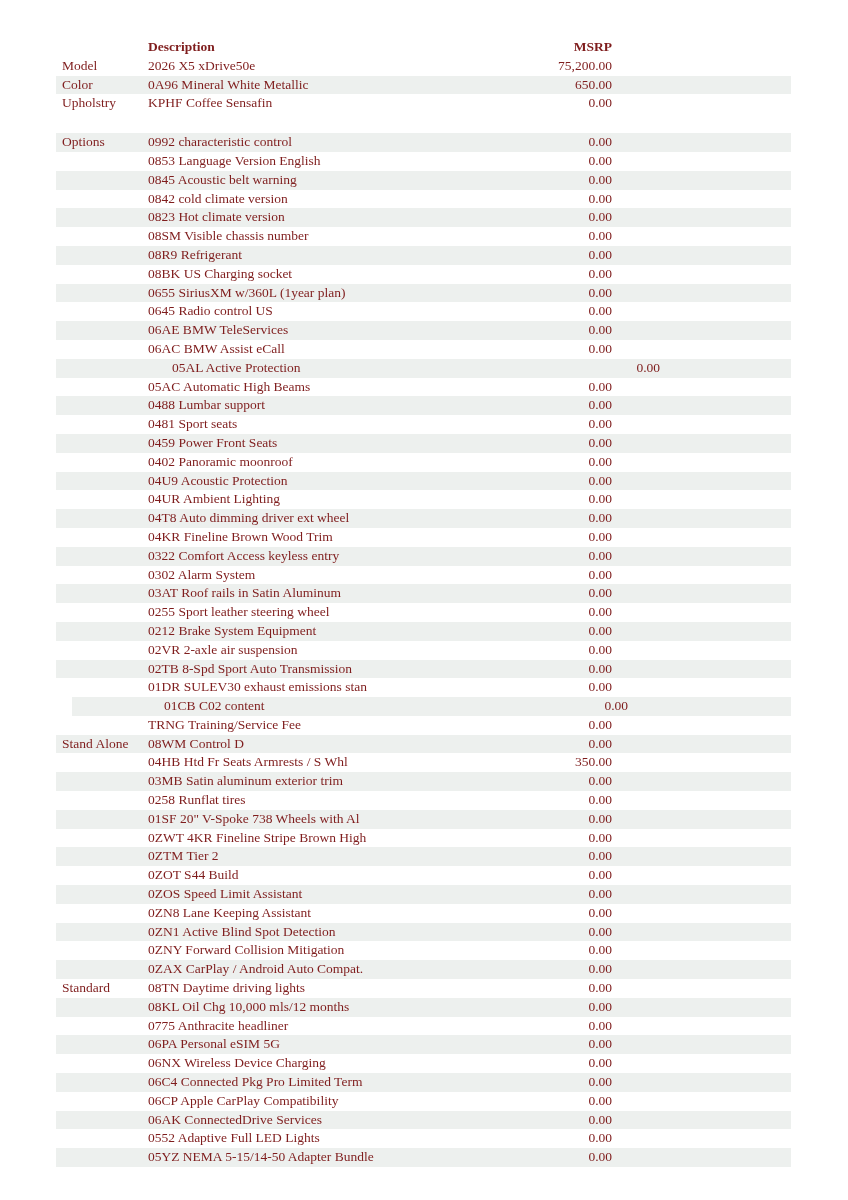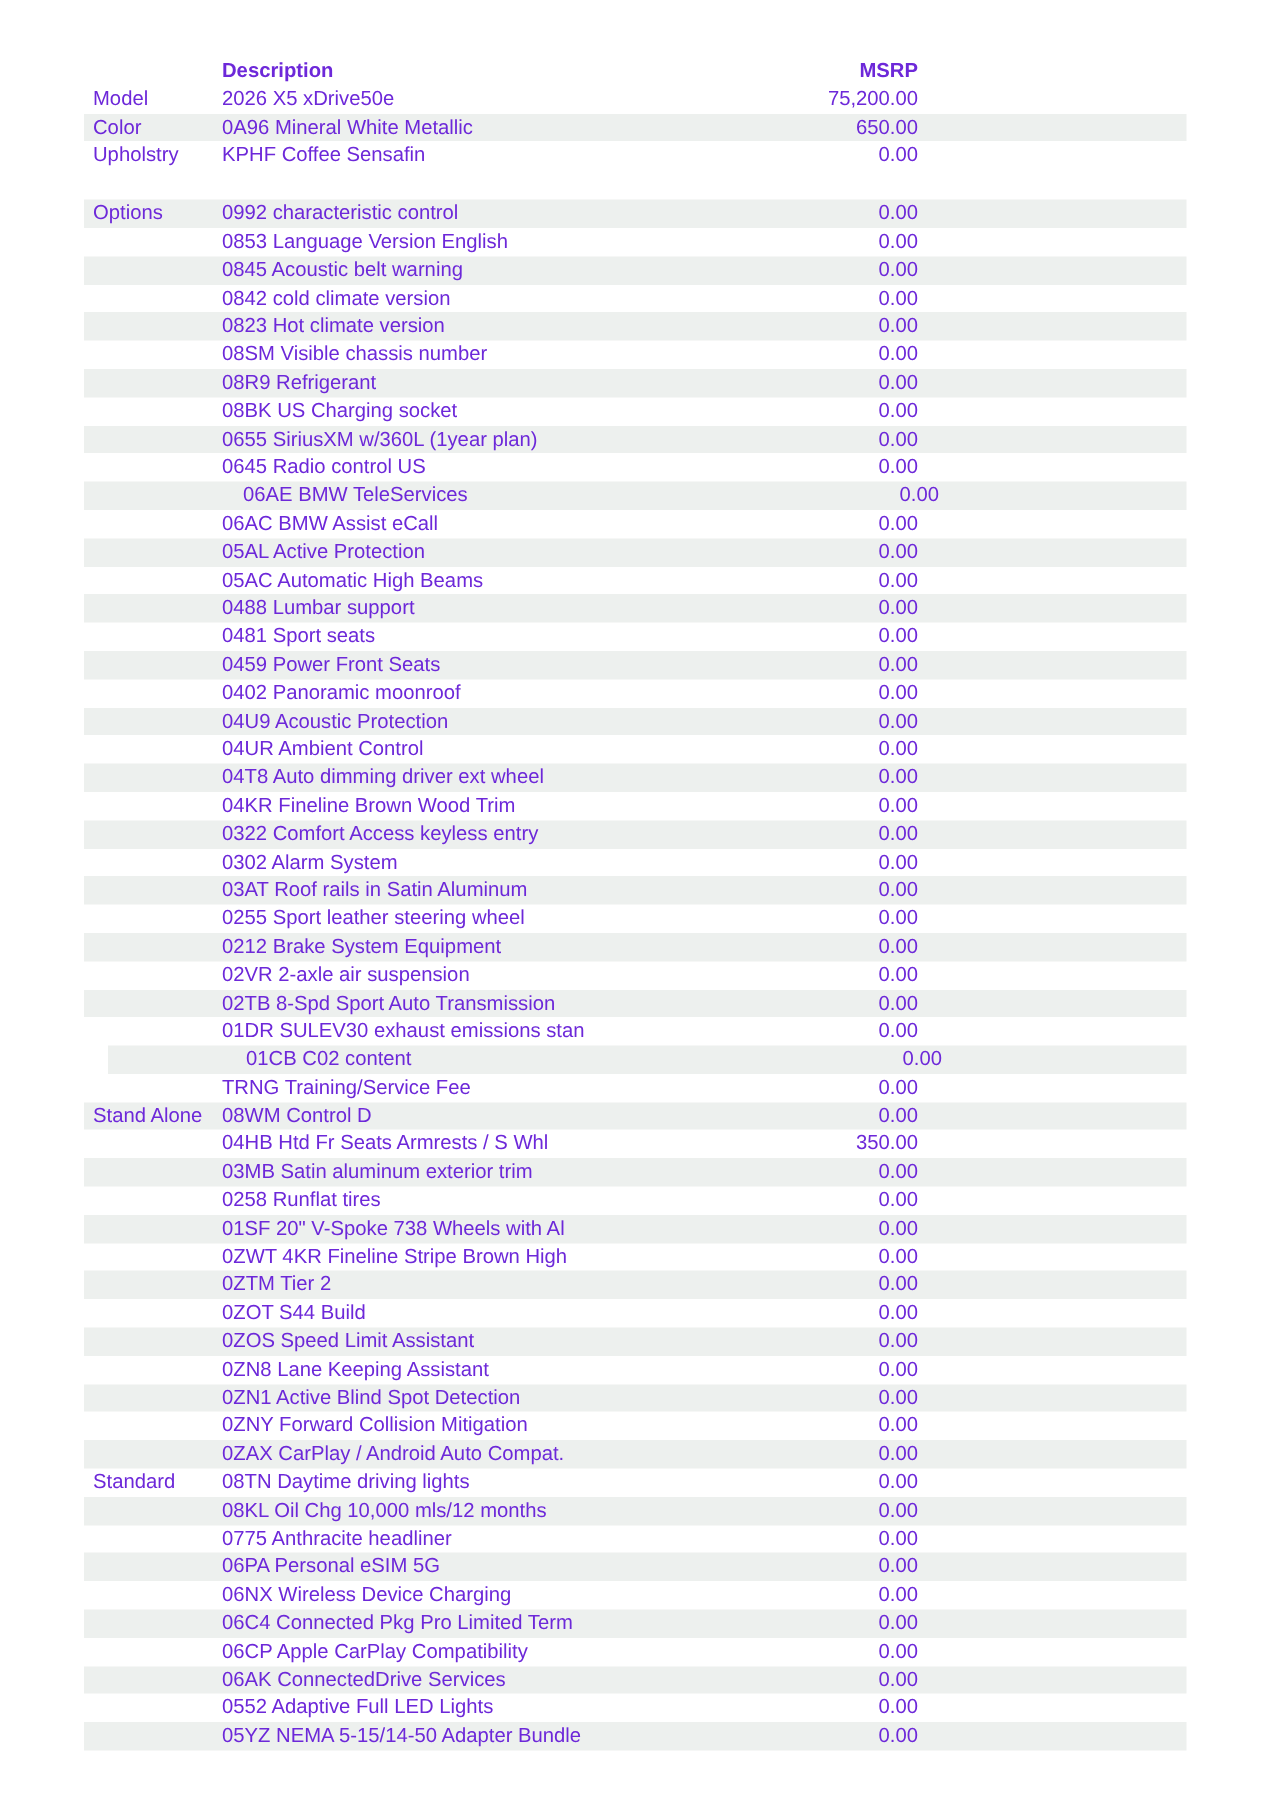--- a/index.html
+++ b/index.html
@@ -5,22 +5,22 @@
   html, body {
     margin: 0;
     padding: 0;
     background: #ffffff;
   }
   .page {
     position: relative;
     width: 848px;
     height: 1200px;
     background: #ffffff;
-    font-family: Liberation Sans, sans-serif;
-    color: #6d28d9;
+    font-family: Liberation Serif, serif;
+    color: #7f1d1d;
     overflow: hidden;
   }
   .sheet {
     position: absolute;
     left: 56px;
     top: 38px;
     width: 735px;
   }
   .row {
     display: flex;
@@ -135,33 +135,33 @@
           <div class="cell-desc">0655 SiriusXM w/360L (1year plan)</div>
           <div class="cell-msrp">0.00</div>
           <div class="cell-fill"></div>
         </div>
         <div class="row">
           <div class="cell-category"></div>
           <div class="cell-desc">0645 Radio control US</div>
           <div class="cell-msrp">0.00</div>
           <div class="cell-fill"></div>
         </div>
-        <div class="row" style="background: rgb(237, 240, 238); padding-left: 14px;">
+        <div class="row" style="background: rgb(237, 240, 238);">
           <div class="cell-category"></div>
           <div class="cell-desc">06AE BMW TeleServices</div>
           <div class="cell-msrp">0.00</div>
           <div class="cell-fill"></div>
         </div>
         <div class="row">
           <div class="cell-category"></div>
           <div class="cell-desc">06AC BMW Assist eCall</div>
           <div class="cell-msrp">0.00</div>
           <div class="cell-fill"></div>
         </div>
-        <div class="row" style="background: rgb(237, 240, 238);">
+        <div class="row" style="background: rgb(237, 240, 238); gap: 24px;">
           <div class="cell-category"></div>
           <div class="cell-desc">05AL Active Protection</div>
           <div class="cell-msrp">0.00</div>
           <div class="cell-fill"></div>
         </div>
         <div class="row">
           <div class="cell-category"></div>
           <div class="cell-desc">05AC Automatic High Beams</div>
           <div class="cell-msrp">0.00</div>
           <div class="cell-fill"></div>
@@ -191,21 +191,21 @@
           <div class="cell-fill"></div>
         </div>
         <div class="row" style="background: rgb(237, 240, 238);">
           <div class="cell-category"></div>
           <div class="cell-desc">04U9 Acoustic Protection</div>
           <div class="cell-msrp">0.00</div>
           <div class="cell-fill"></div>
         </div>
         <div class="row">
           <div class="cell-category"></div>
-          <div class="cell-desc">04UR Ambient Control</div>
+          <div class="cell-desc">04UR Ambient Lighting</div>
           <div class="cell-msrp">0.00</div>
           <div class="cell-fill"></div>
         </div>
         <div class="row" style="background: rgb(237, 240, 238);">
           <div class="cell-category"></div>
           <div class="cell-desc">04T8 Auto dimming driver ext wheel</div>
           <div class="cell-msrp">0.00</div>
           <div class="cell-fill"></div>
         </div>
         <div class="row">

